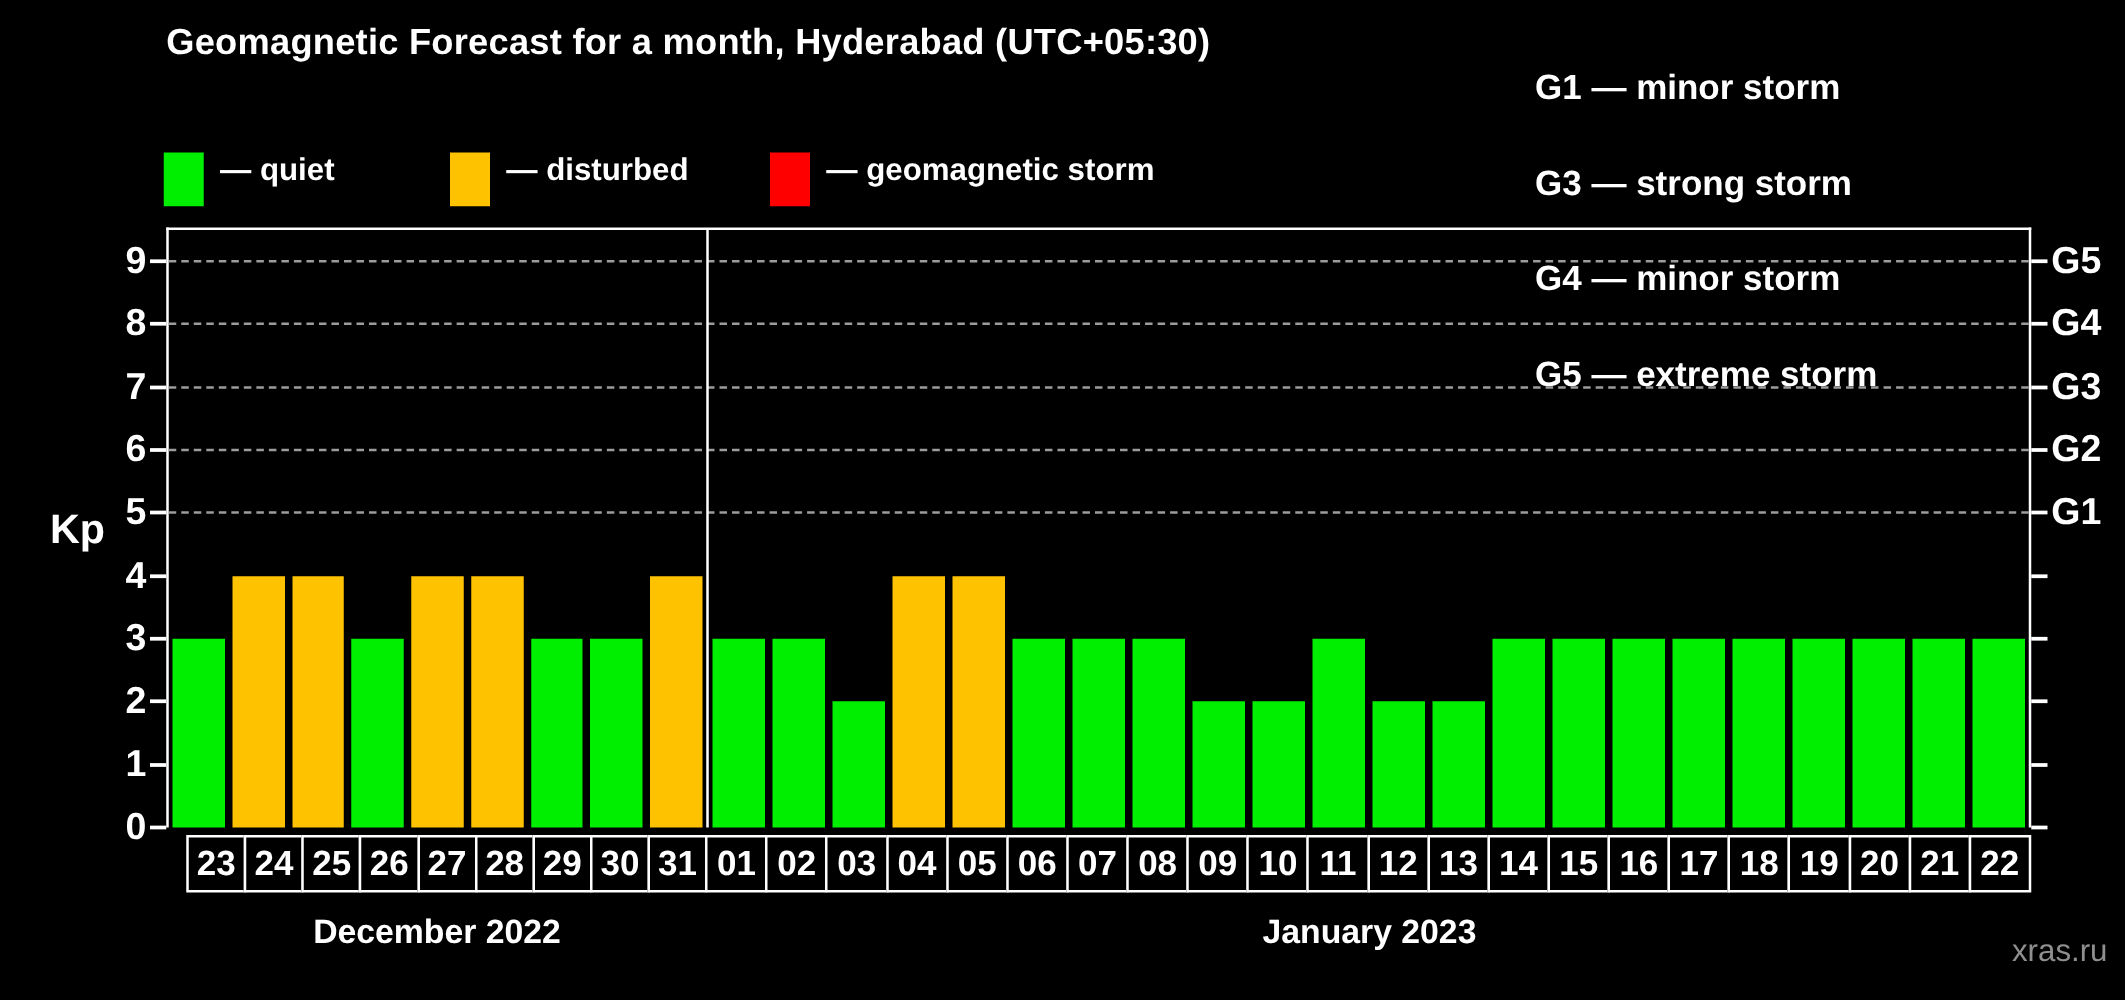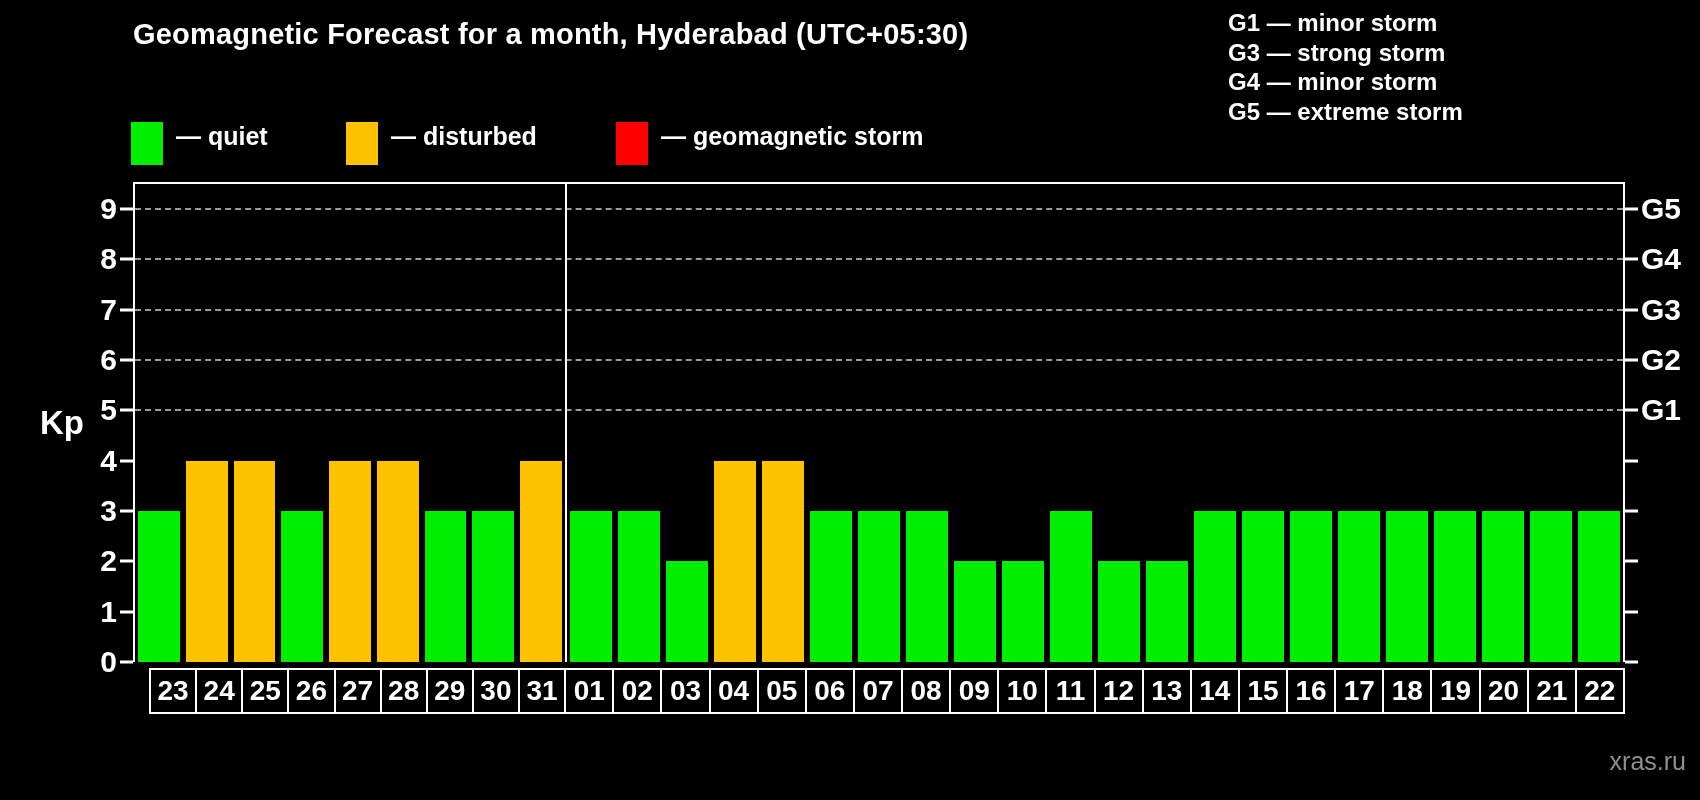--- a/index.html
+++ b/index.html
@@ -6,21 +6,21 @@
   .stage{
     position:relative;width:1700px;height:784px;background:#000;overflow:hidden;
     font-family:"Liberation Sans","DejaVu Sans",sans-serif;color:#fff;
   }
   .chart-title{position:absolute;left:133px;top:18px;font-size:29px;font-weight:bold;letter-spacing:.2px;}
   .chart-subtitle{position:absolute;left:133px;top:92px;font-size:26px;font-weight:bold;}
   .status-legend-item{position:absolute;top:122px;height:46px;display:flex;align-items:flex-start;gap:13px;}
   .swatch{width:32px;height:43px;display:inline-block;}
   .legend-text{font-size:25px;font-weight:bold;white-space:nowrap;}
   .g-legend{position:absolute;left:1228px;top:8px;}
-  .g-legend-line{font-size:24px;font-weight:bold;line-height:29.5px;white-space:nowrap;}
+  .g-legend-line{font-size:28px;font-weight:bold;line-height:29.5px;white-space:nowrap;margin-top:47px;}
   .plot{position:absolute;left:133px;top:182px;width:1492px;height:480px;
         border-top:2px solid #fff;border-left:2px solid #fff;border-right:2px solid #fff;box-sizing:border-box;}
   .gridline{position:absolute;left:0;width:100%;height:0;border-top:2px dashed #9c9c9c;transform:translateY(1px);}
   .bar-groups{position:absolute;left:0;top:0;width:100%;height:100%;display:flex;}
   .bar-group{height:100%;display:flex;align-items:flex-end;box-sizing:border-box;position:relative;}
   .bar-group.sep{border-right:2px solid #fff;}
   .bar-slot{flex:1 1 0;height:100%;display:flex;align-items:flex-end;justify-content:center;padding:0 3px;box-sizing:border-box;}
   .bar{width:100%;}
   .tick{position:absolute;width:13px;height:3px;background:#fff;transform:translateY(50%);}
   .tick.left{left:-15px;}
@@ -43,21 +43,21 @@
 
 <div class="stage">
 
   <div class="chart-title">Geomagnetic Forecast for a month, Hyderabad (UTC+05:30)</div>
 
   <div id="status-legend">
       <div class="status-legend-item" style="left: 131px;">
         <span class="swatch" style="background: rgb(0, 238, 0);"></span>
         <span class="legend-text">— quiet</span>
       </div>
-      <div class="status-legend-item" style="left: 346px;">
+      <div class="status-legend-item" style="left: 360px;">
         <span class="swatch" style="background: rgb(255, 194, 0);"></span>
         <span class="legend-text">— disturbed</span>
       </div>
       <div class="status-legend-item" style="left: 616px;">
         <span class="swatch" style="background: rgb(255, 0, 0);"></span>
         <span class="legend-text">— geomagnetic storm</span>
       </div>
     </div>
 
   <div class="g-legend" id="g-legend">
@@ -242,15 +242,19 @@
         <div class="day-cell">16</div>
         <div class="day-cell">17</div>
         <div class="day-cell">18</div>
         <div class="day-cell">19</div>
         <div class="day-cell">20</div>
         <div class="day-cell">21</div>
         <div class="day-cell">22</div>
       </div>
     </div>
 
+  <div class="month-row" id="month-row">
+      <div class="month-cell" style="width: 29.0323%;">December 2022</div>
+      <div class="month-cell" style="width: 70.9677%;">January 2023</div>
+    </div>
 
   <div class="watermark">xras.ru</div>
 </div>
 
 </body></html>

